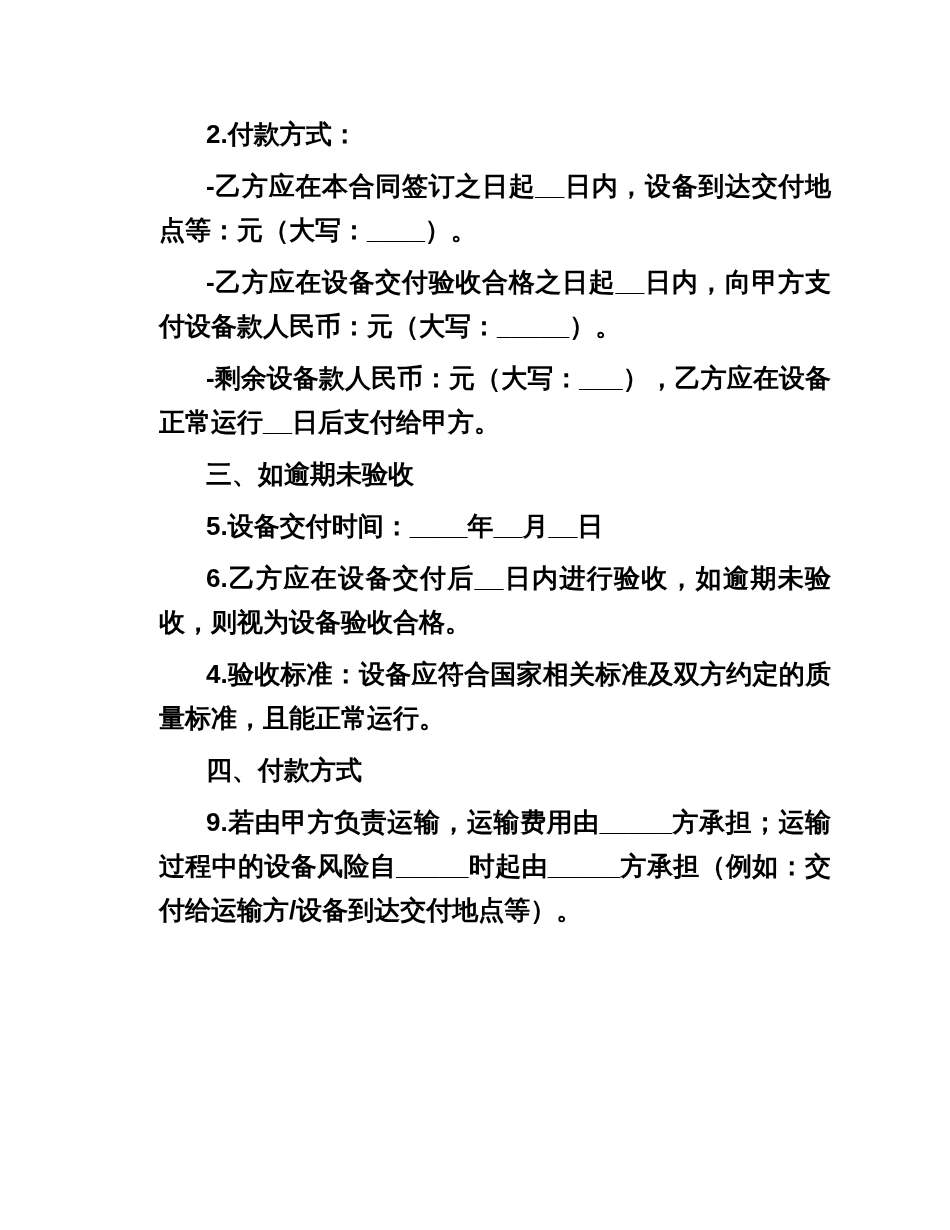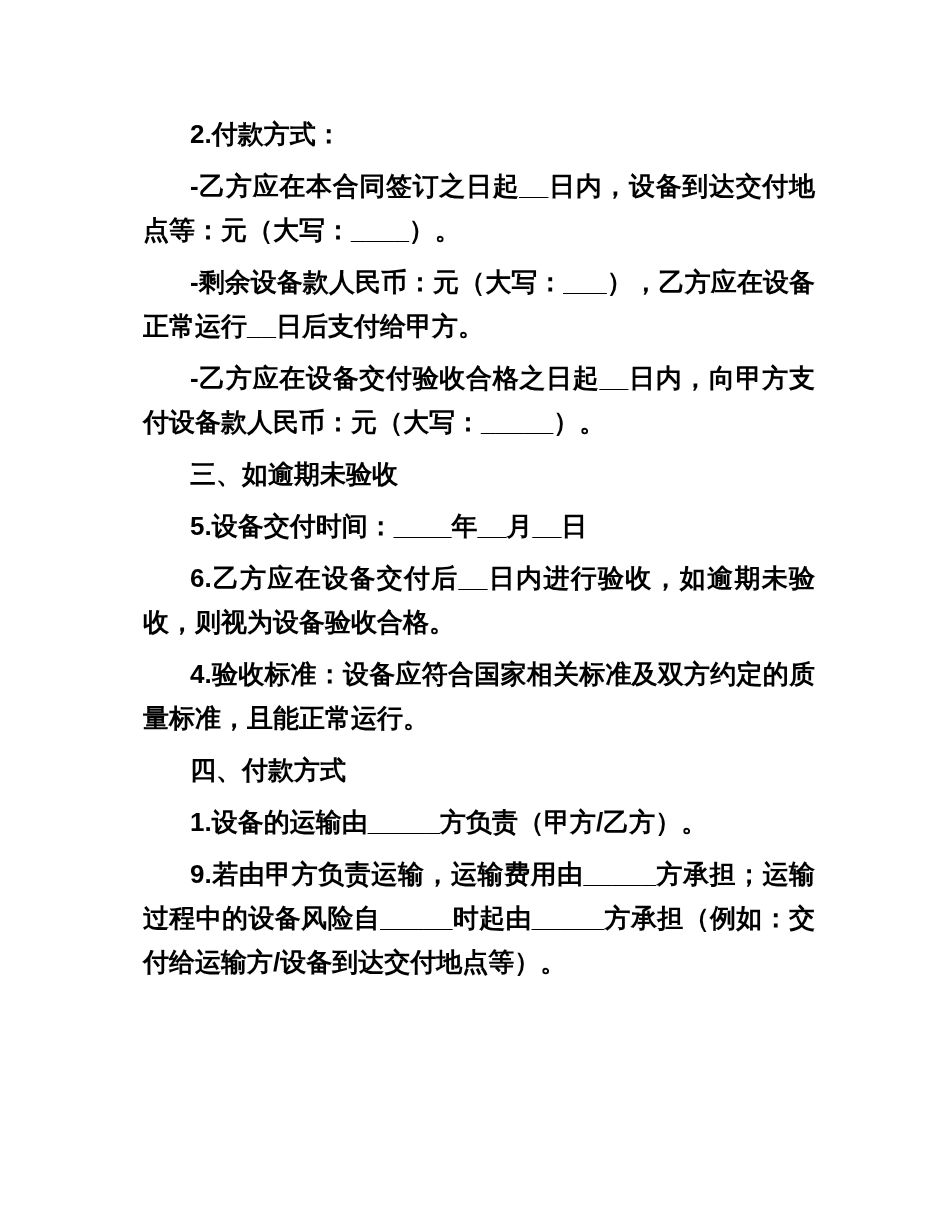--- a/index.html
+++ b/index.html
@@ -20,37 +20,37 @@
     background: #ffffff;
     padding: 112px 135px 60px 143px;
   }
   .doc-body {
     width: 672px;
     color: #000000;
     font-size: 26px;
     line-height: 44px;
     font-weight: 600;
     text-align: justify;
+    margin-left: 16px;
   }
   .doc-body p {
     margin: 0 0 8px 0;
     text-indent: 47px;
     white-space: normal;
   }
 </style>
 </head>
 <body>
 
 <div class="page">
   <div class="doc-body">
     <p>2.付款方式：</p>
     <p>-乙方应在本合同签订之日起__日内，设备到达交付地点等：元（大写：____）。</p>
+    <p>-乙方应在设备交付验收合格之日起__日内，向甲方支付设备款人民币：元（大写：_____）。</p>
     <p>-剩余设备款人民币：元（大写：___），乙方应在设备正常运行__日后支付给甲方。</p>
-    <p>-乙方应在设备交付验收合格之日起__日内，向甲方支付设备款人民币：元（大写：_____）。</p>
     <p>三、如逾期未验收</p>
     <p>5.设备交付时间：____年__月__日</p>
     <p>6.乙方应在设备交付后__日内进行验收，如逾期未验收，则视为设备验收合格。</p>
     <p>4.验收标准：设备应符合国家相关标准及双方约定的质量标准，且能正常运行。</p>
     <p>四、付款方式</p>
-    <p>1.设备的运输由_____方负责（甲方/乙方）。</p>
     <p>9.若由甲方负责运输，运输费用由_____方承担；运输过程中的设备风险自_____时起由_____方承担（例如：交付给运输方/设备到达交付地点等）。</p>
   </div>
 </div>
 
 </body></html>

